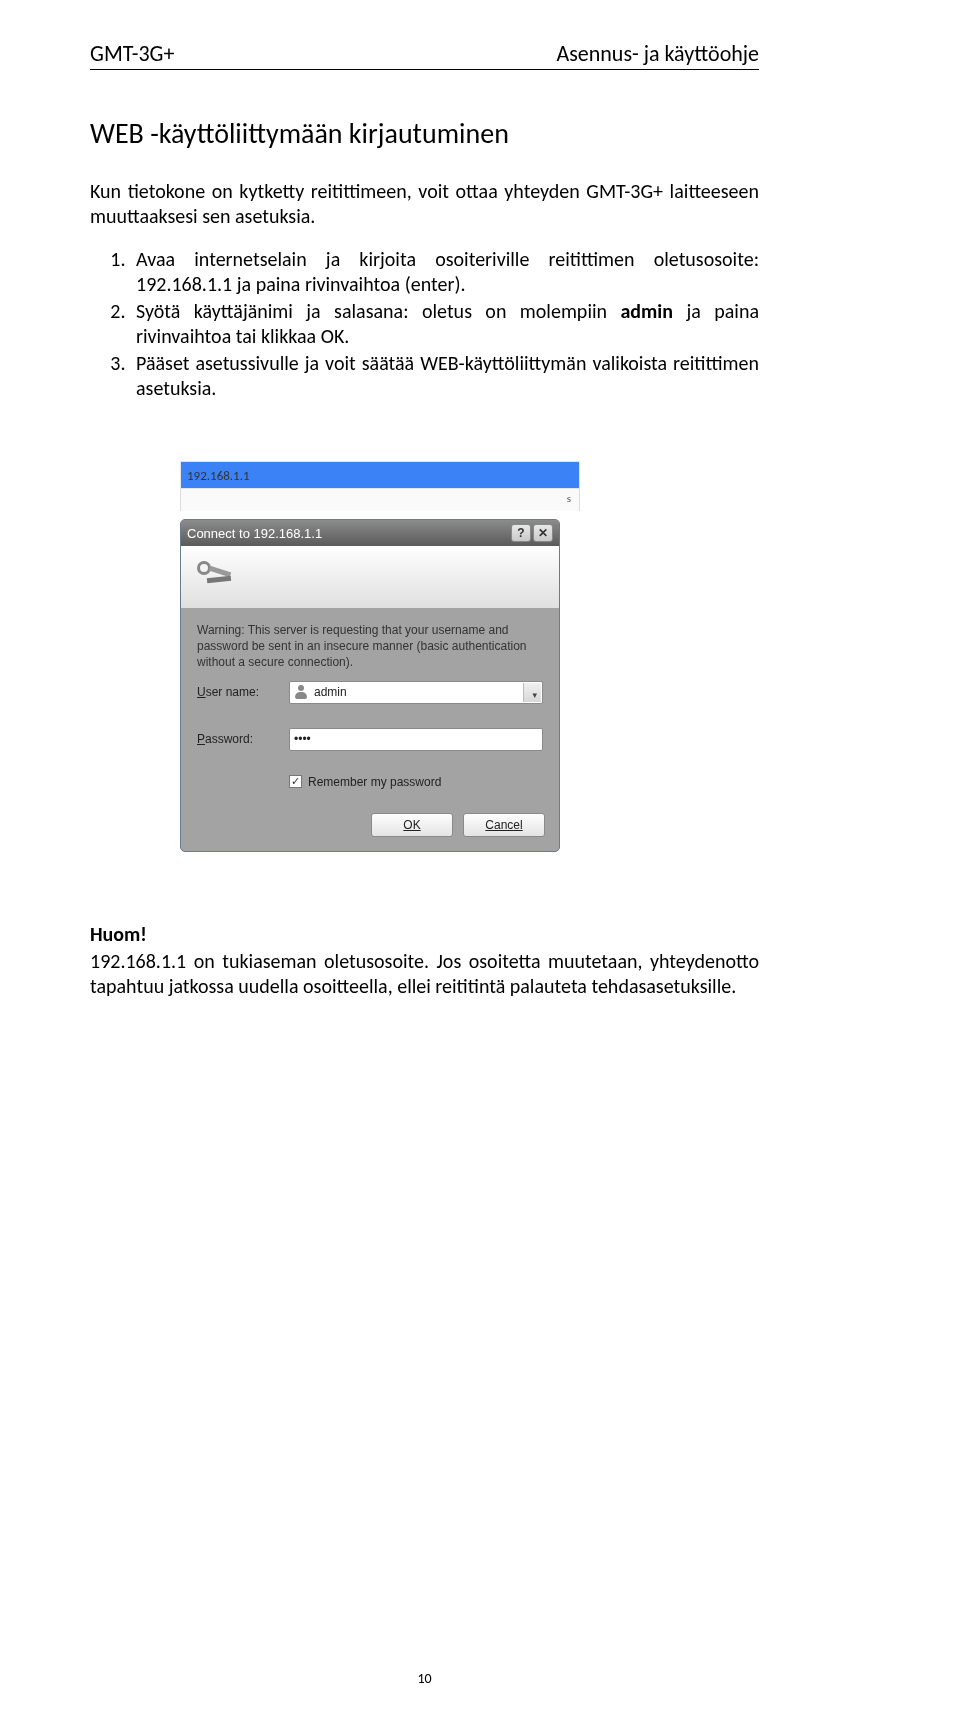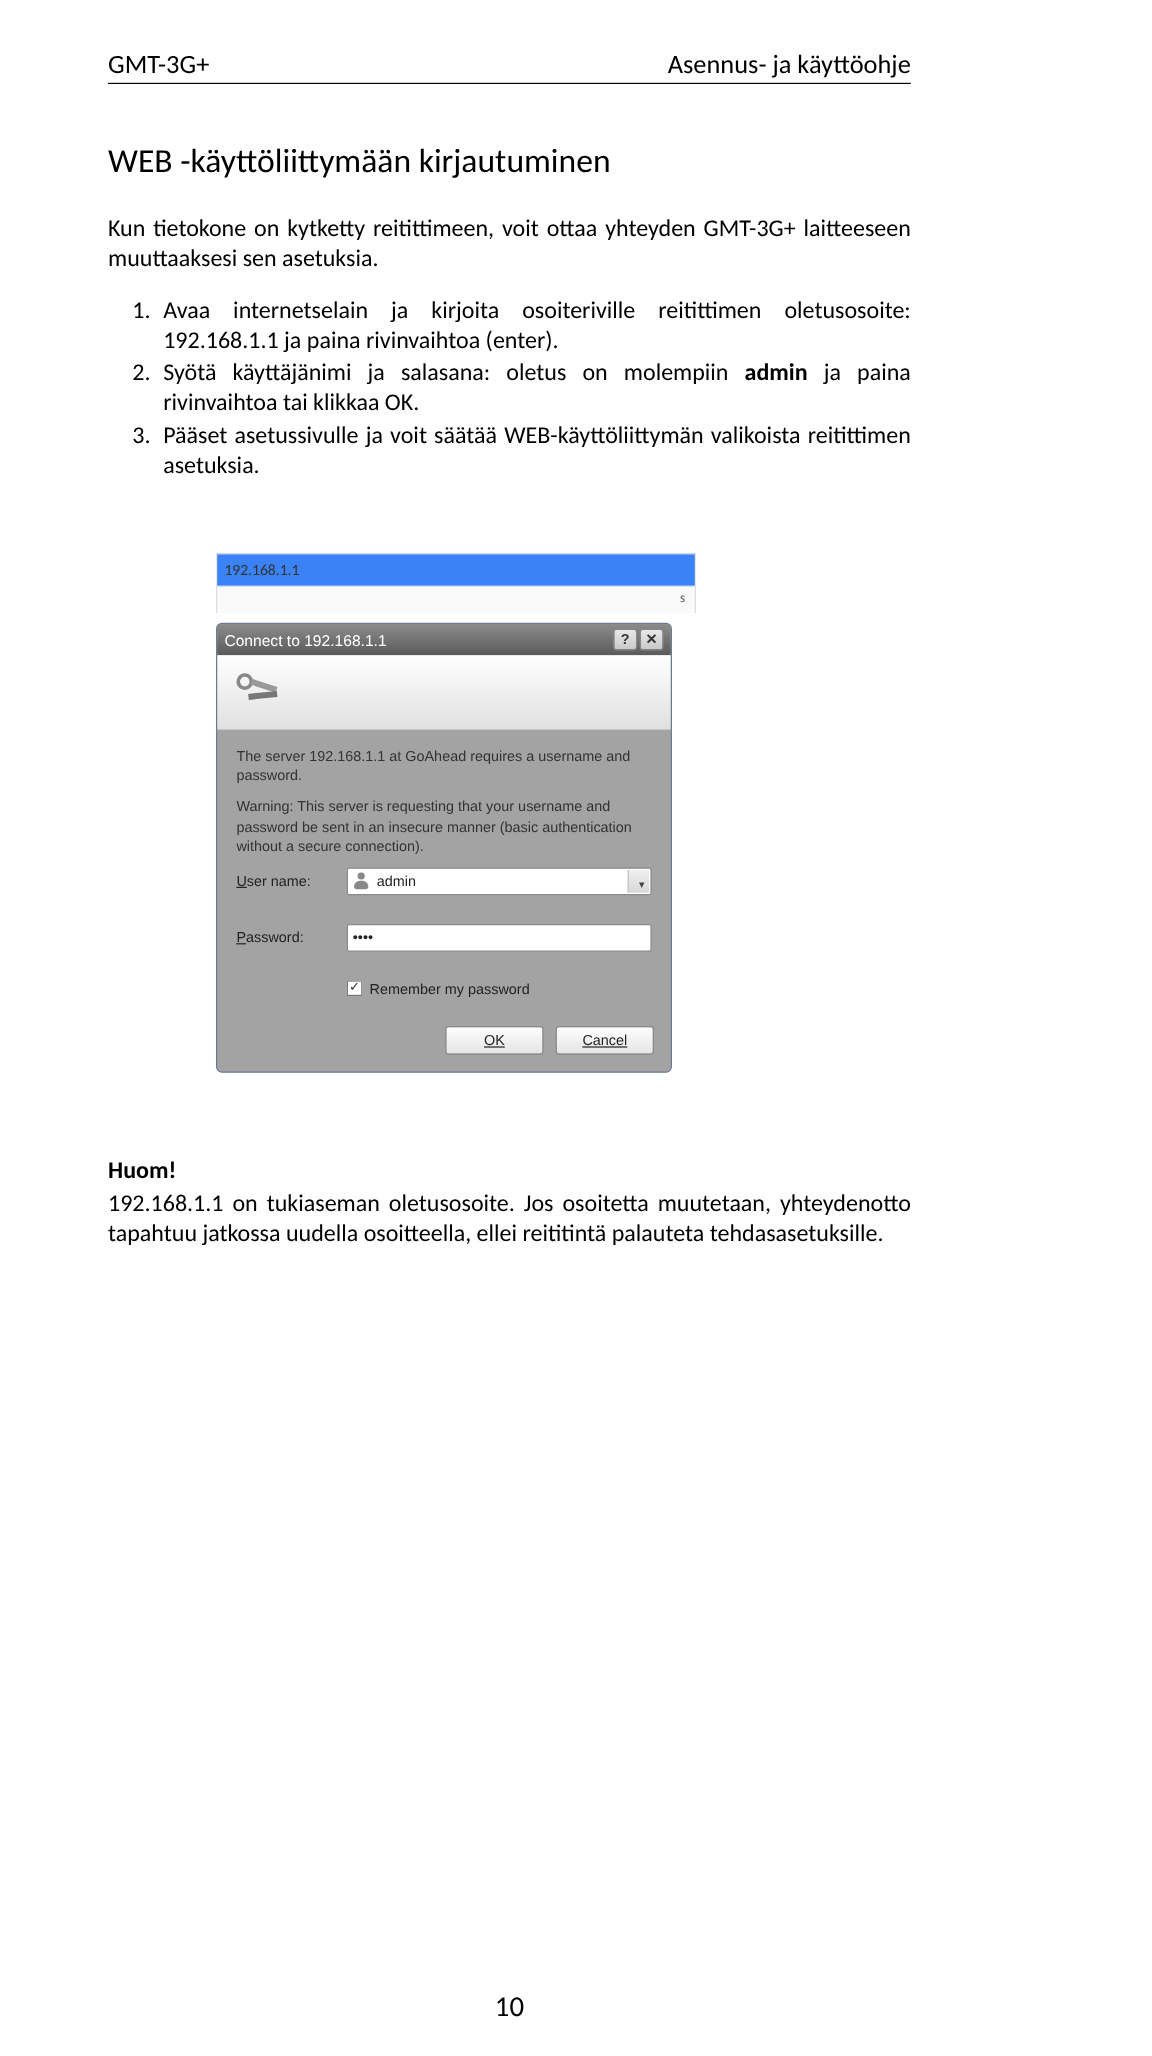--- a/index.html
+++ b/index.html
@@ -210,21 +210,21 @@
     display: flex; align-items: center; justify-content: center;
   }
   .note-block { margin-top: 70px; font-size: 20px; line-height: 1.25; }
   .note-title { font-weight: bold; margin-bottom: 2px; }
   .note-text { text-align: justify; }
   .page-number {
     position: absolute;
     bottom: 26px;
     left: 0; right: 0;
     text-align: center;
-    font-size: 24px;
+    font-size: 14px;
   }
 </style>
 </head>
 <body>
 
 <div class="page">
 
   <div class="header-row">
     <div>GMT-3G+</div>
     <div>Asennus- ja käyttöohje</div>
@@ -266,21 +266,20 @@
         </div>
       </div>
       <div class="dlg-banner">
         <div class="keys-icon">
           <div class="ring"></div>
             <div class="shaft1"></div>
             <div class="shaft2"></div>
         </div>
       </div>
       <div class="dlg-body">
-        <div class="dlg-text">The server 192.168.1.1 at GoAhead requires a username and password.</div>
         <div class="dlg-text">Warning: This server is requesting that your username and password be sent in an insecure manner (basic authentication without a secure connection).</div>
 
         <div class="form-row">
           <div class="form-label"><span class="u">U</span><span>ser name:</span></div>
           <div class="input-box combo">
             <span class="person-icon"></span>
             <span>admin</span>
             <span class="chev">▾</span>
           </div>
         </div>

